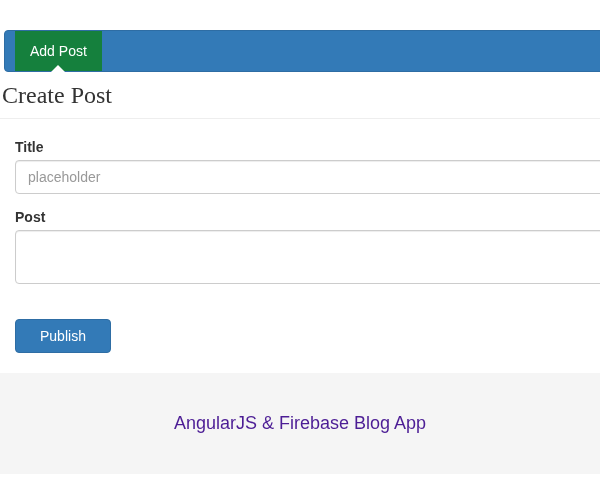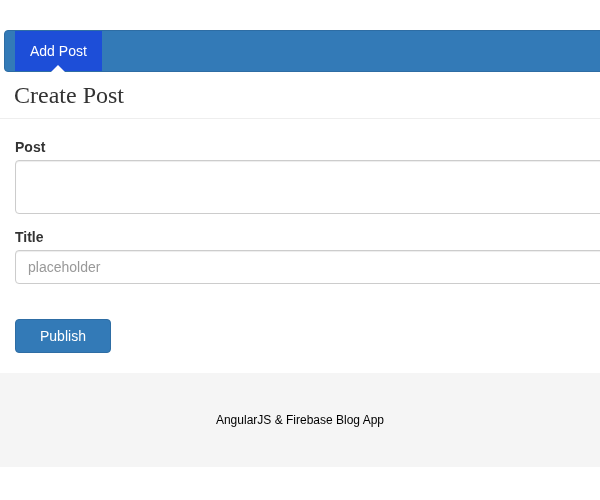--- a/index.html
+++ b/index.html
@@ -37,39 +37,39 @@
     .navbar-nav li a {
       display: block;
       padding: 10px 15px;
       color: #c8ddf0;
       text-decoration: none;
       font-size: 14px;
       line-height: 20px;
     }
     .navbar-nav li.active a {
       color: #fff;
-      background-color: #1d4ed8;
+      background-color: #15803d;
     }
     .navbar-nav li.active::after {
       content: '';
       position: absolute;
       bottom: -1px;
       left: 50%;
       transform: translateX(-50%);
       width: 0;
       height: 0;
       border-left: 7px solid transparent;
       border-right: 7px solid transparent;
       border-bottom: 7px solid #fff;
     }
     .page-header {
       padding-bottom: 9px;
       margin: 10px 0 20px;
       border-bottom: 1px solid #eee;
-      padding-left: 14px;
+      padding-left: 2px;
     }
     .page-header h1 {
       font-size: 24px;
       font-weight: 500;
       font-family: Georgia, "Times New Roman", serif;
       color: #333;
     }
     .form-container {
       padding: 0 15px;
     }
@@ -120,48 +120,48 @@
       border: 1px solid #2e6da4;
       border-radius: 4px;
       color: #fff;
       background-color: #337ab7;
     }
     .footer {
       margin-top: 20px;
       background-color: #f5f5f5;
       padding: 40px 0;
       text-align: center;
-      color: #000000;
-      font-size: 12px;
+      color: #4c1d95;
+      font-size: 18px;
     }
   </style>
 </head>
 <body>
 
 <nav class="navbar">
   <ul class="navbar-nav">
     <li class="active">
       <a href="#">Add Post</a>
     </li>
   </ul>
 </nav>
 
 <div class="page-header">
   <h1>Create Post</h1>
 </div>
 
 <div class="form-container">
   <div class="form-group">
-    <label>Post</label>
-    <textarea class="form-control" style=""></textarea>
+    <label>Title</label>
+    <input type="text" class="form-control" placeholder="placeholder" style="">
   </div>
 
   <div class="form-group">
-    <label>Title</label>
-    <input type="text" class="form-control" placeholder="placeholder" style="">
+    <label>Post</label>
+    <textarea class="form-control" style=""></textarea>
   </div>
 
   <button type="submit" class="btn-primary">Publish</button>
 </div>
 
 <footer class="footer">
   <p>AngularJS &amp; Firebase Blog App</p>
 </footer>
 
 </body></html>

